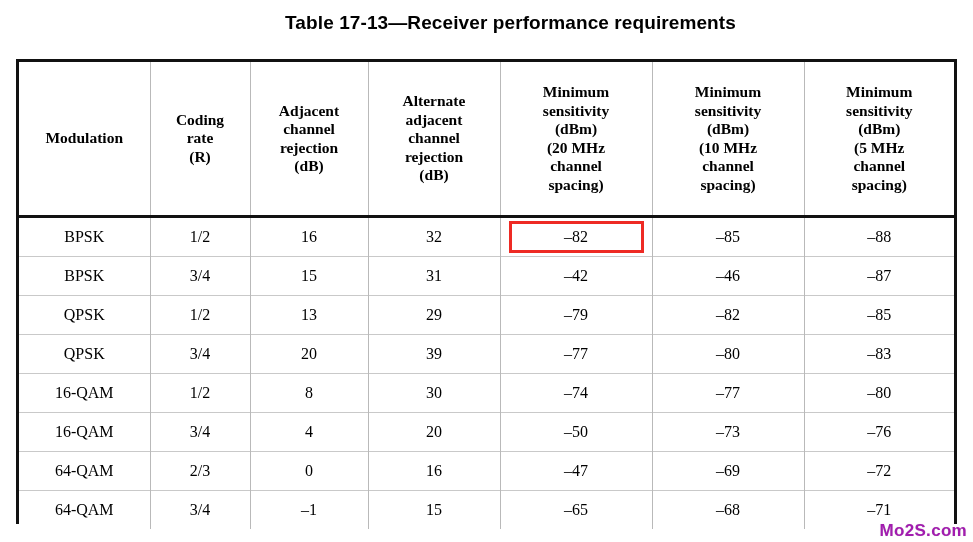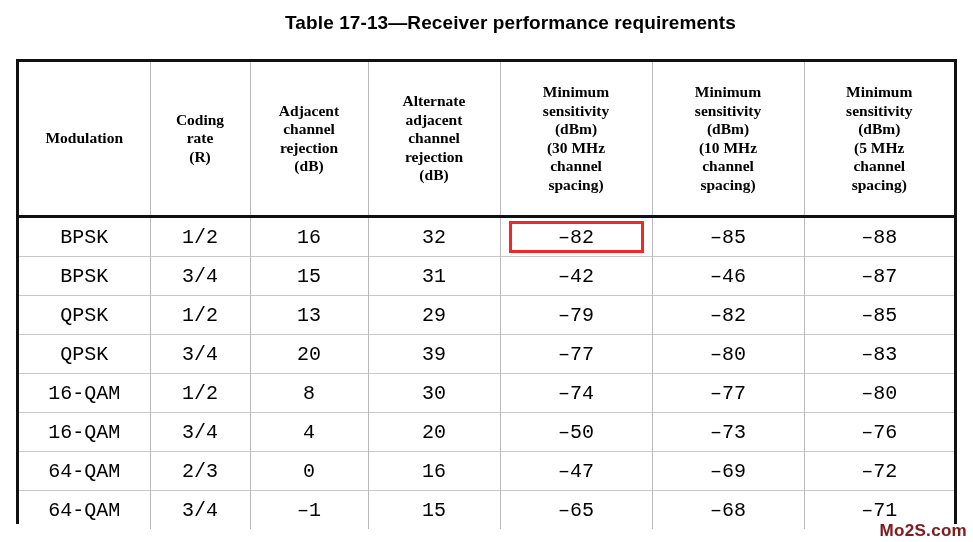--- a/index.html
+++ b/index.html
@@ -69,23 +69,23 @@
     font-family: "Liberation Serif", "DejaVu Serif", serif;
     font-weight: bold;
     font-size: 15.5px;
     line-height: 18.5px;
     height: 153px;
     border-bottom: 3px solid #111111;
     padding: 0 4px;
   }
 
   tbody td {
-    font-family: Liberation Mono, monospace;
+    font-family: Liberation Serif, serif;
     font-weight: normal;
-    font-size: 20px;
+    font-size: 16px;
     height: 38px;
     border-top: 1px solid #c9c9c9;
   }
   tbody tr:first-child td {
     border-top: none;
   }
 
   td.highlight-cell {
     position: relative;
   }
@@ -113,21 +113,21 @@
   col.c5 { width: 152px; }
   col.c6 { width: 150px; }
 
   #watermark {
     position: absolute;
     right: 6px;
     bottom: 1px;
     font-family: "Liberation Sans", "DejaVu Sans", sans-serif;
     font-weight: bold;
     font-size: 17px;
-    color: #7f1d1d;
+    color: #a21caf;
     letter-spacing: 0.3px;
     text-shadow: 0 0 1px #d6d6d6;
     white-space: nowrap;
     margin-left: 32px;
   }
 </style>
 </head>
 <body>
 
 <div id="page-title">Table 17-13—Receiver performance requirements</div>
@@ -142,21 +142,21 @@
         <col class="c4">
         <col class="c5">
         <col class="c6">
     </colgroup>
     <thead>
       <tr>
         <th><span>Modulation</span></th>
         <th><span>Coding</span><br><span>rate</span><br><span>(R)</span></th>
         <th><span>Adjacent</span><br><span>channel</span><br><span>rejection</span><br><span>(dB)</span></th>
         <th><span>Alternate</span><br><span>adjacent</span><br><span>channel</span><br><span>rejection</span><br><span>(dB)</span></th>
-        <th><span>Minimum</span><br><span>sensitivity</span><br><span>(dBm)</span><br><span>(30 MHz</span><br><span>channel</span><br><span>spacing)</span></th>
+        <th><span>Minimum</span><br><span>sensitivity</span><br><span>(dBm)</span><br><span>(20 MHz</span><br><span>channel</span><br><span>spacing)</span></th>
         <th><span>Minimum</span><br><span>sensitivity</span><br><span>(dBm)</span><br><span>(10 MHz</span><br><span>channel</span><br><span>spacing)</span></th>
         <th><span>Minimum</span><br><span>sensitivity</span><br><span>(dBm)</span><br><span>(5 MHz</span><br><span>channel</span><br><span>spacing)</span></th>
       </tr>
     </thead>
     <tbody id="table-body">
         <tr>
           <td>BPSK</td>
           <td>1/2</td>
           <td>16</td>
           <td>32</td>

